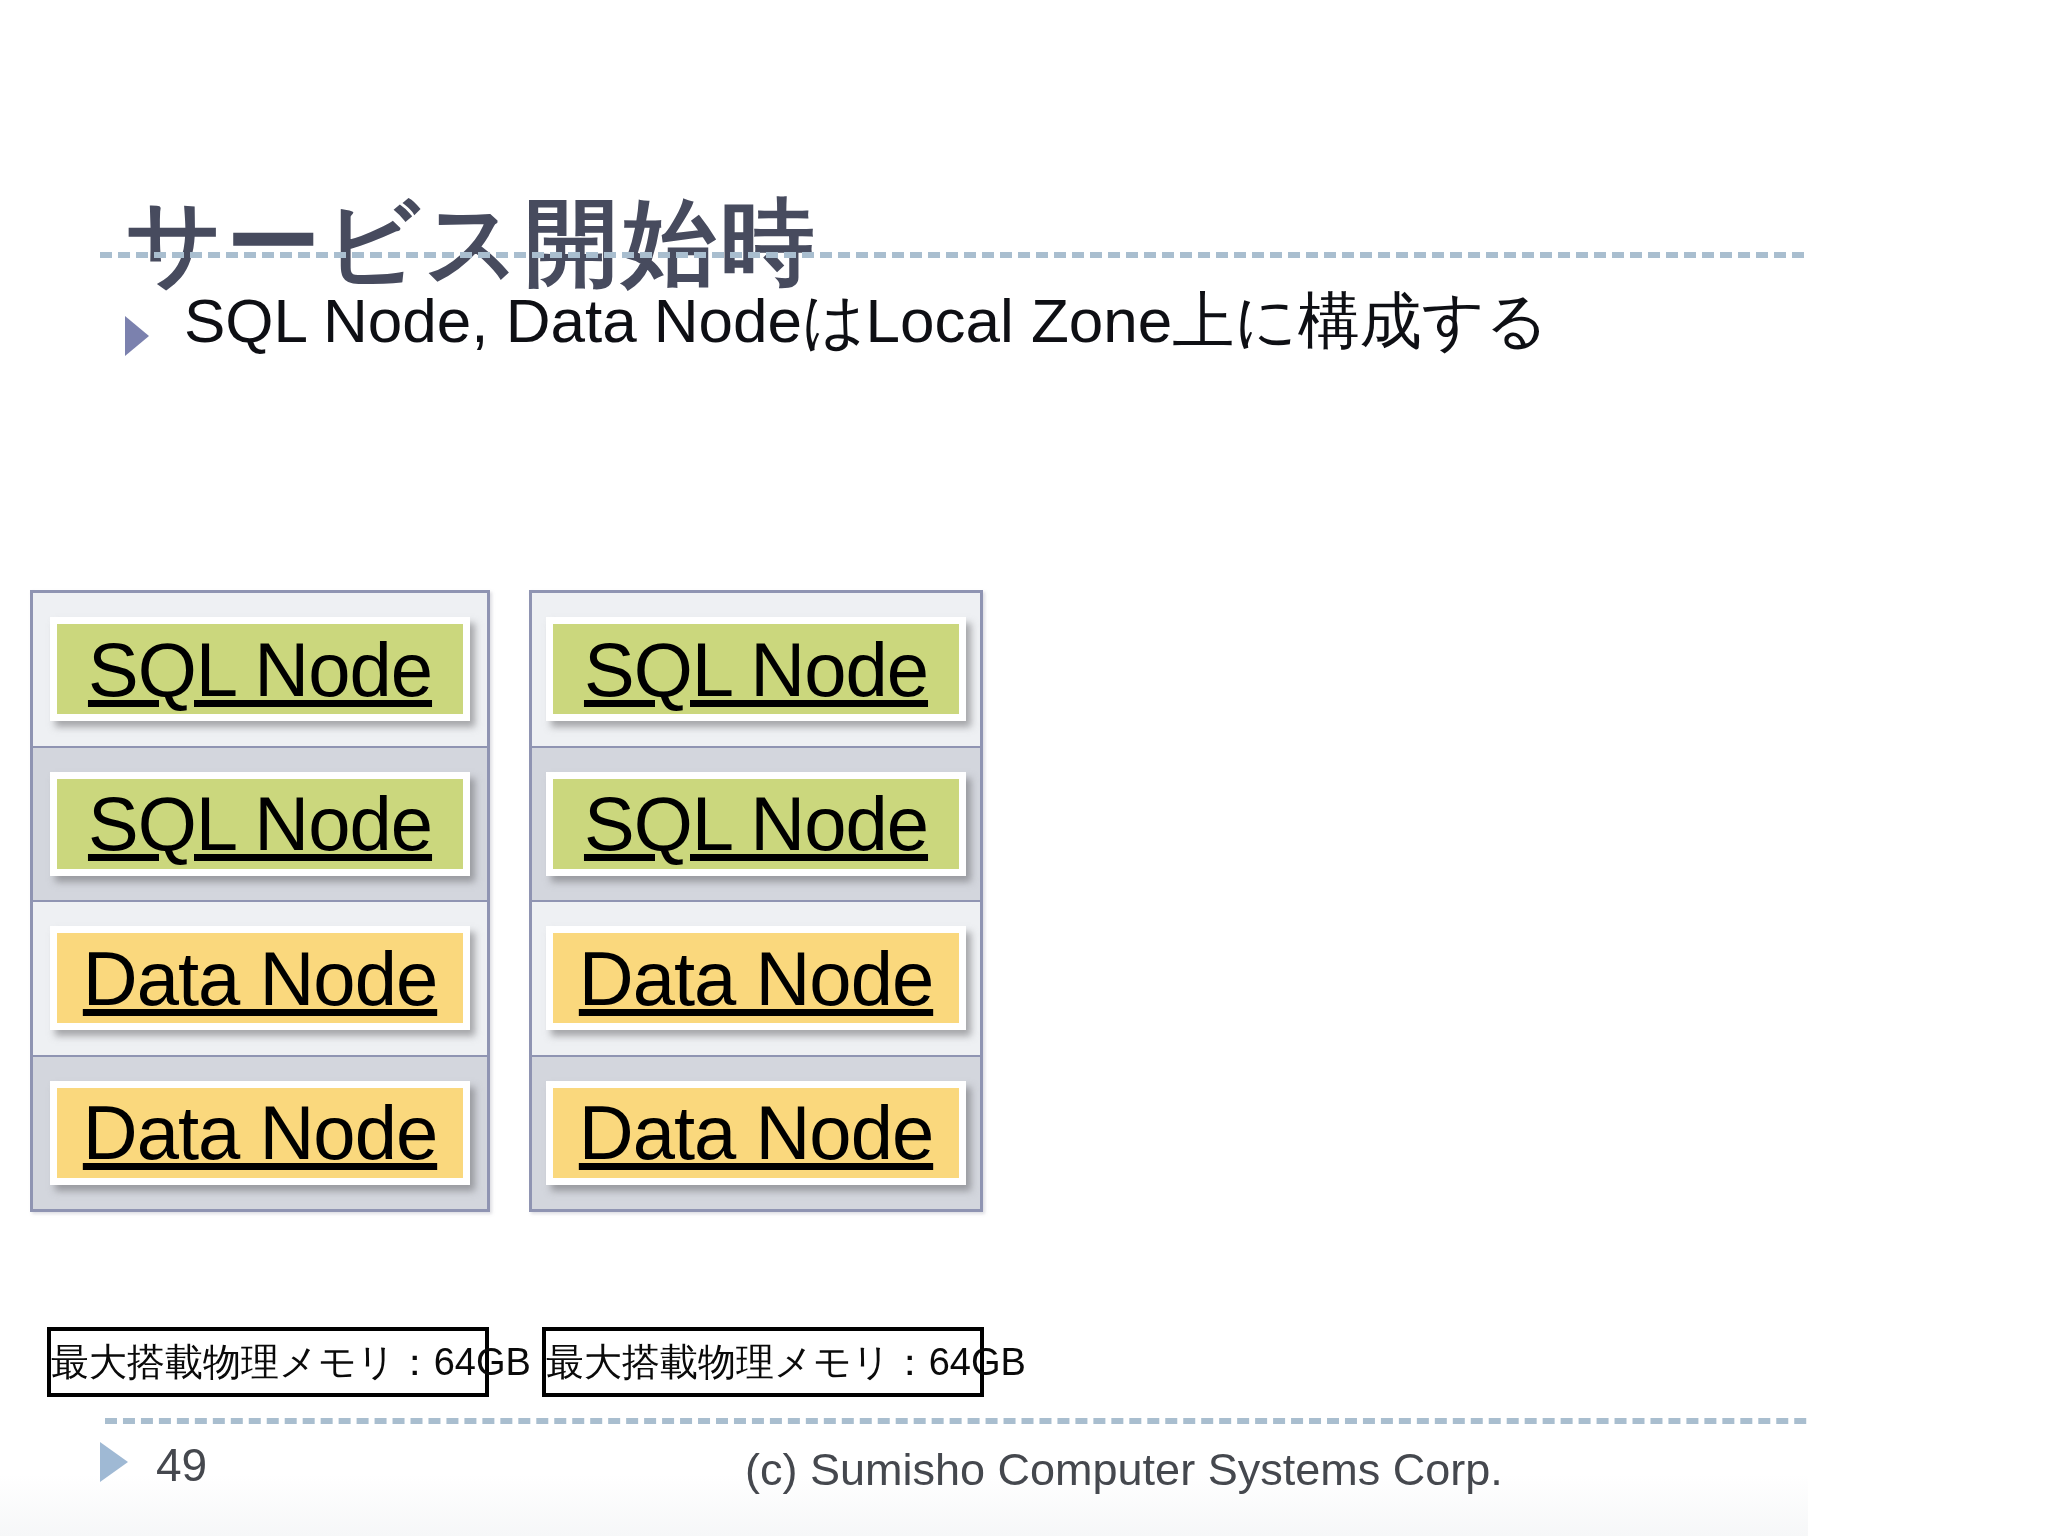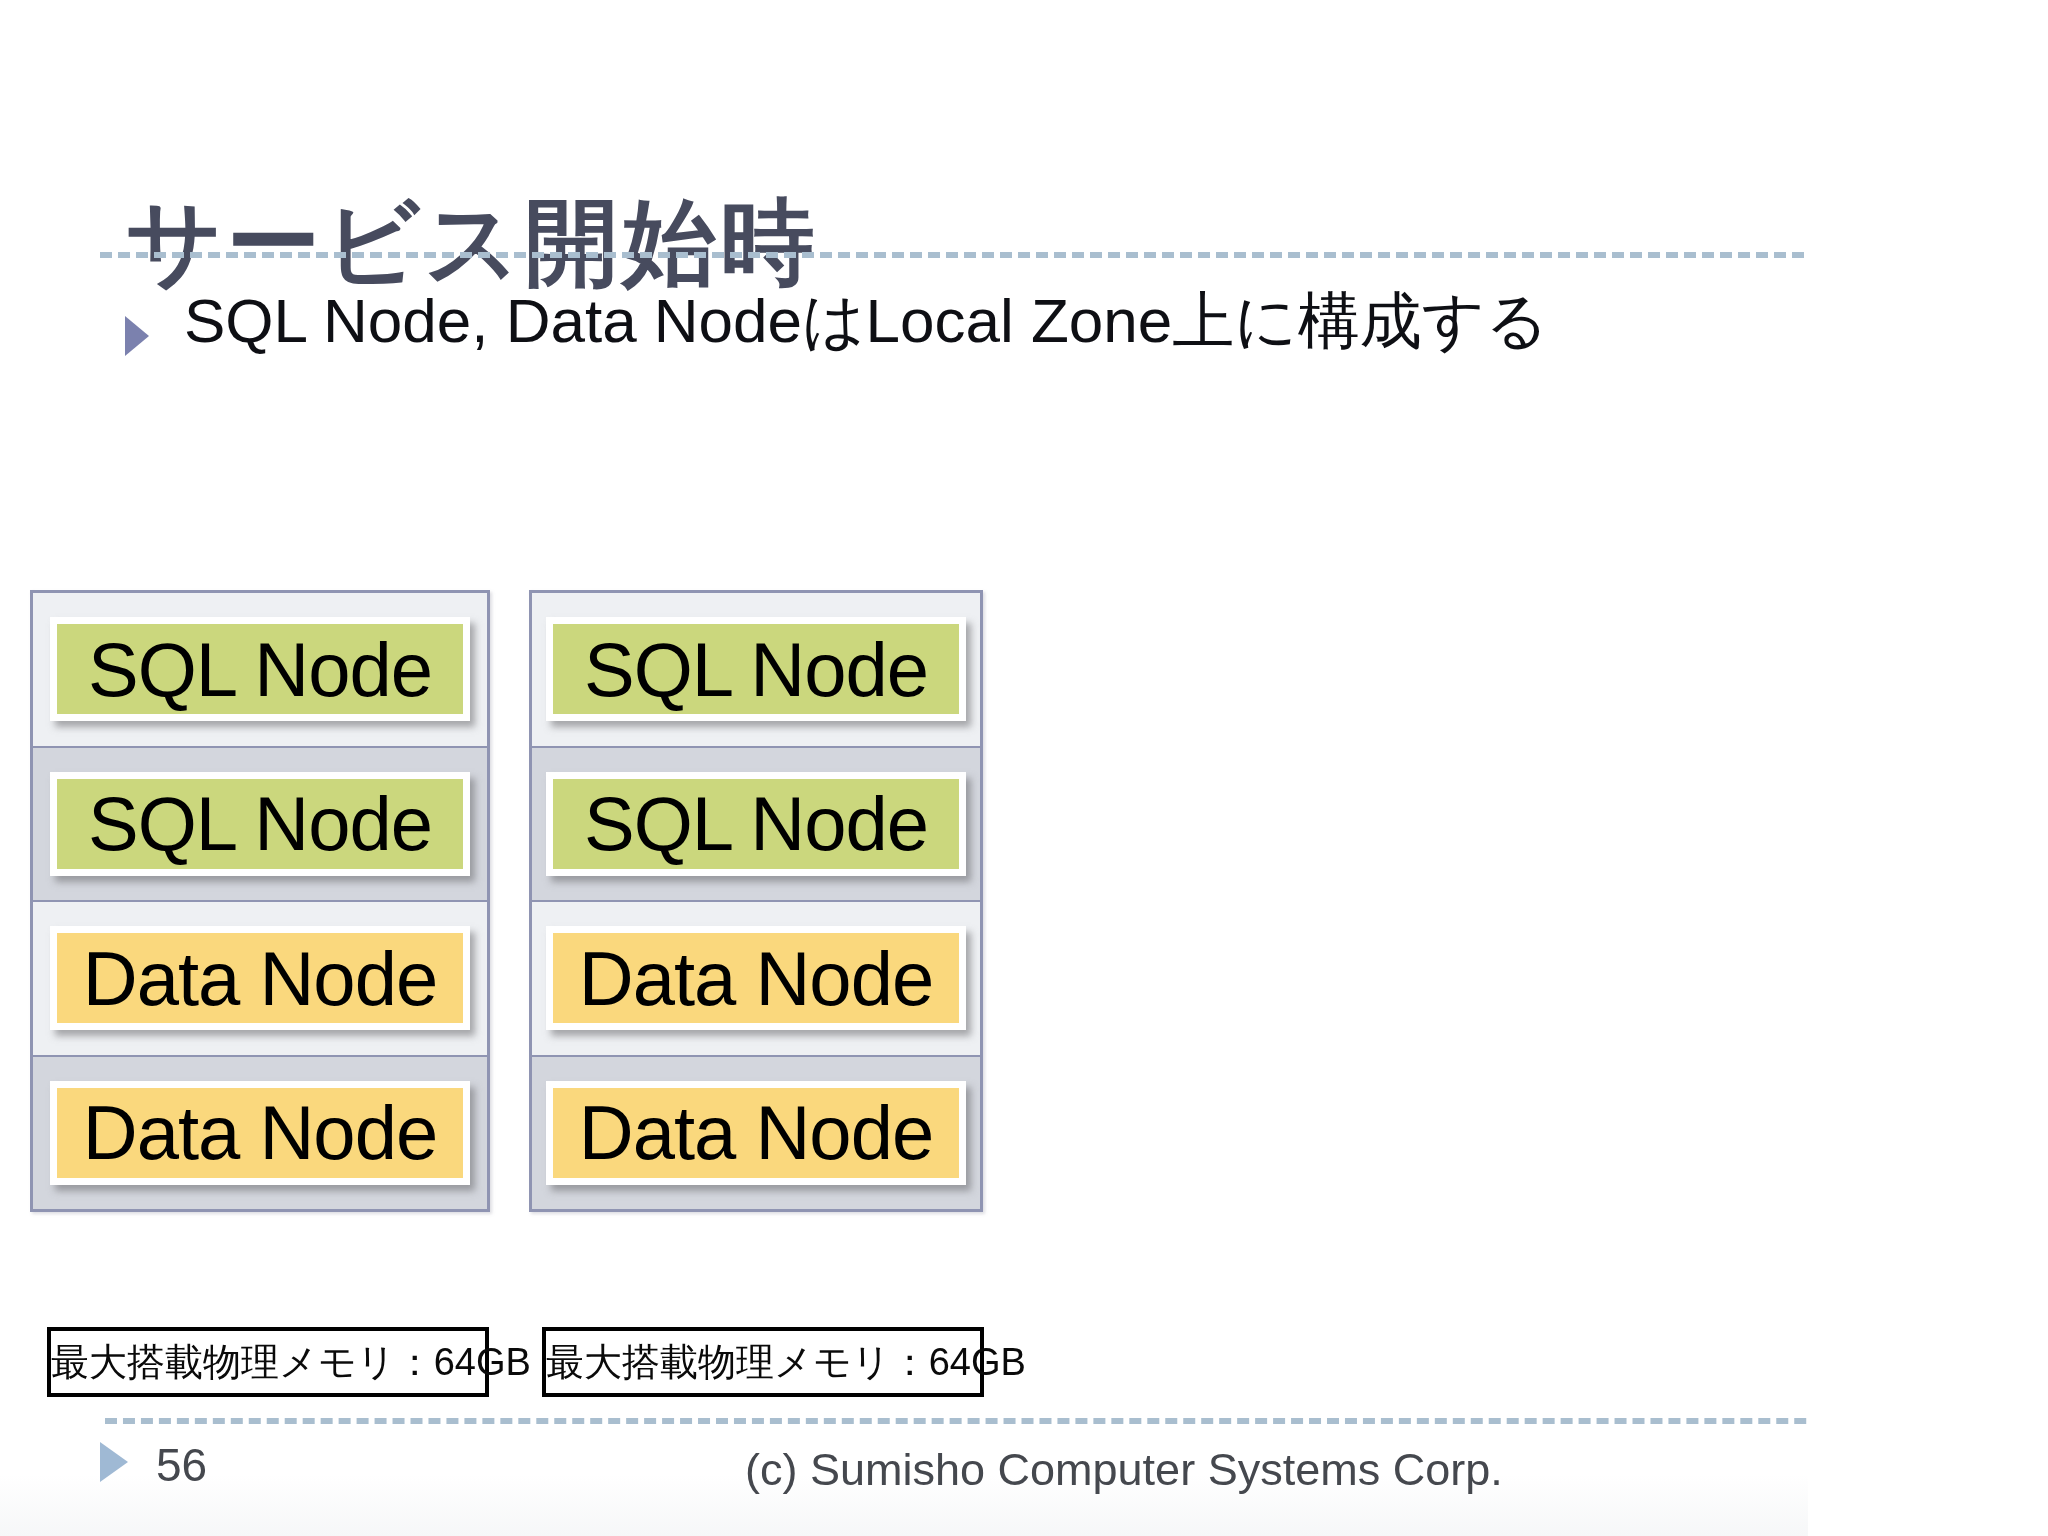--- a/index.html
+++ b/index.html
@@ -32,20 +32,21 @@
   .bullet-text{
     position:absolute;left:184px;top:279px;
     font-size:62px;color:#0e0f14;white-space:nowrap;
     letter-spacing:0px;
   }
   .server-box{
     position:absolute;top:590px;height:616px;
     border:3px solid #8f94b2;
     display:flex;flex-direction:column;
     box-shadow:2px 2px 3px rgba(160,160,175,.35);
+    text-decoration:underline;
   }
   .server-box.col1{left:30px;width:454px;}
   .server-box.col2{left:529px;width:448px;}
   .node-row{
     flex:1;display:flex;align-items:center;justify-content:center;
   }
   .node-row.light{background:#eef0f3;}
   .node-row.dark{background:#d3d6dd;}
   .node-row + .node-row{border-top:2px solid #8f94b2;}
   .node-box{
@@ -140,16 +141,16 @@
 
   <div class="memory-label col1">
     <span>最大搭載物理メモリ：64GB</span>
   </div>
   <div class="memory-label col2">
     <span>最大搭載物理メモリ：64GB</span>
   </div>
 
   <div class="rule footer-rule"></div>
   <span class="tri footer-tri"></span>
-  <div class="page-number">56</div>
+  <div class="page-number">49</div>
   <div class="copyright">(c) Sumisho Computer Systems Corp.</div>
 
 </div>
 
 </body></html>

